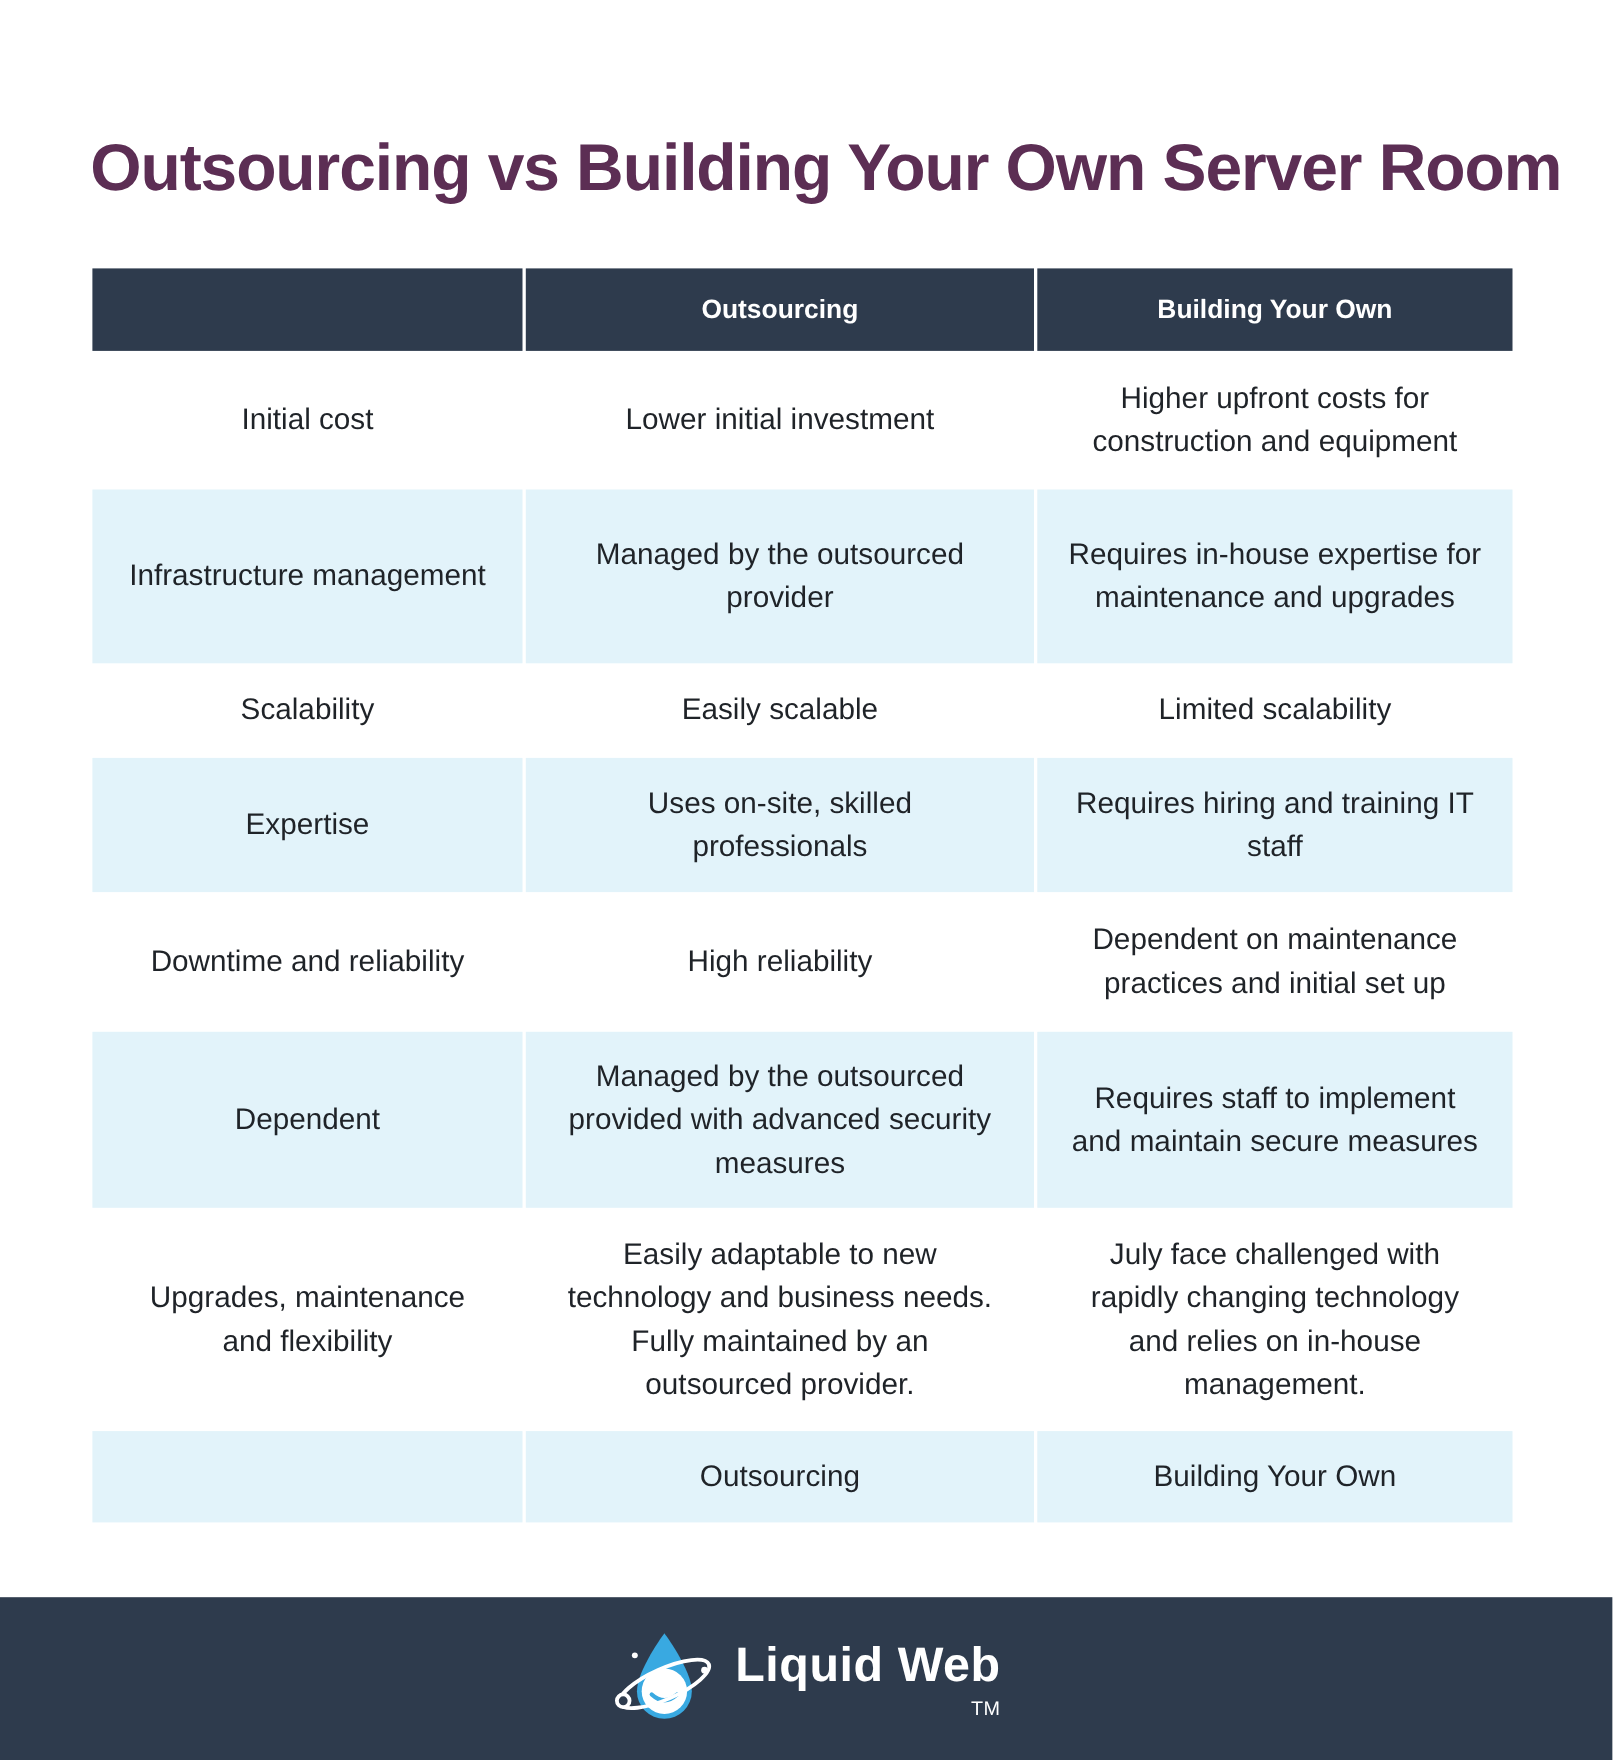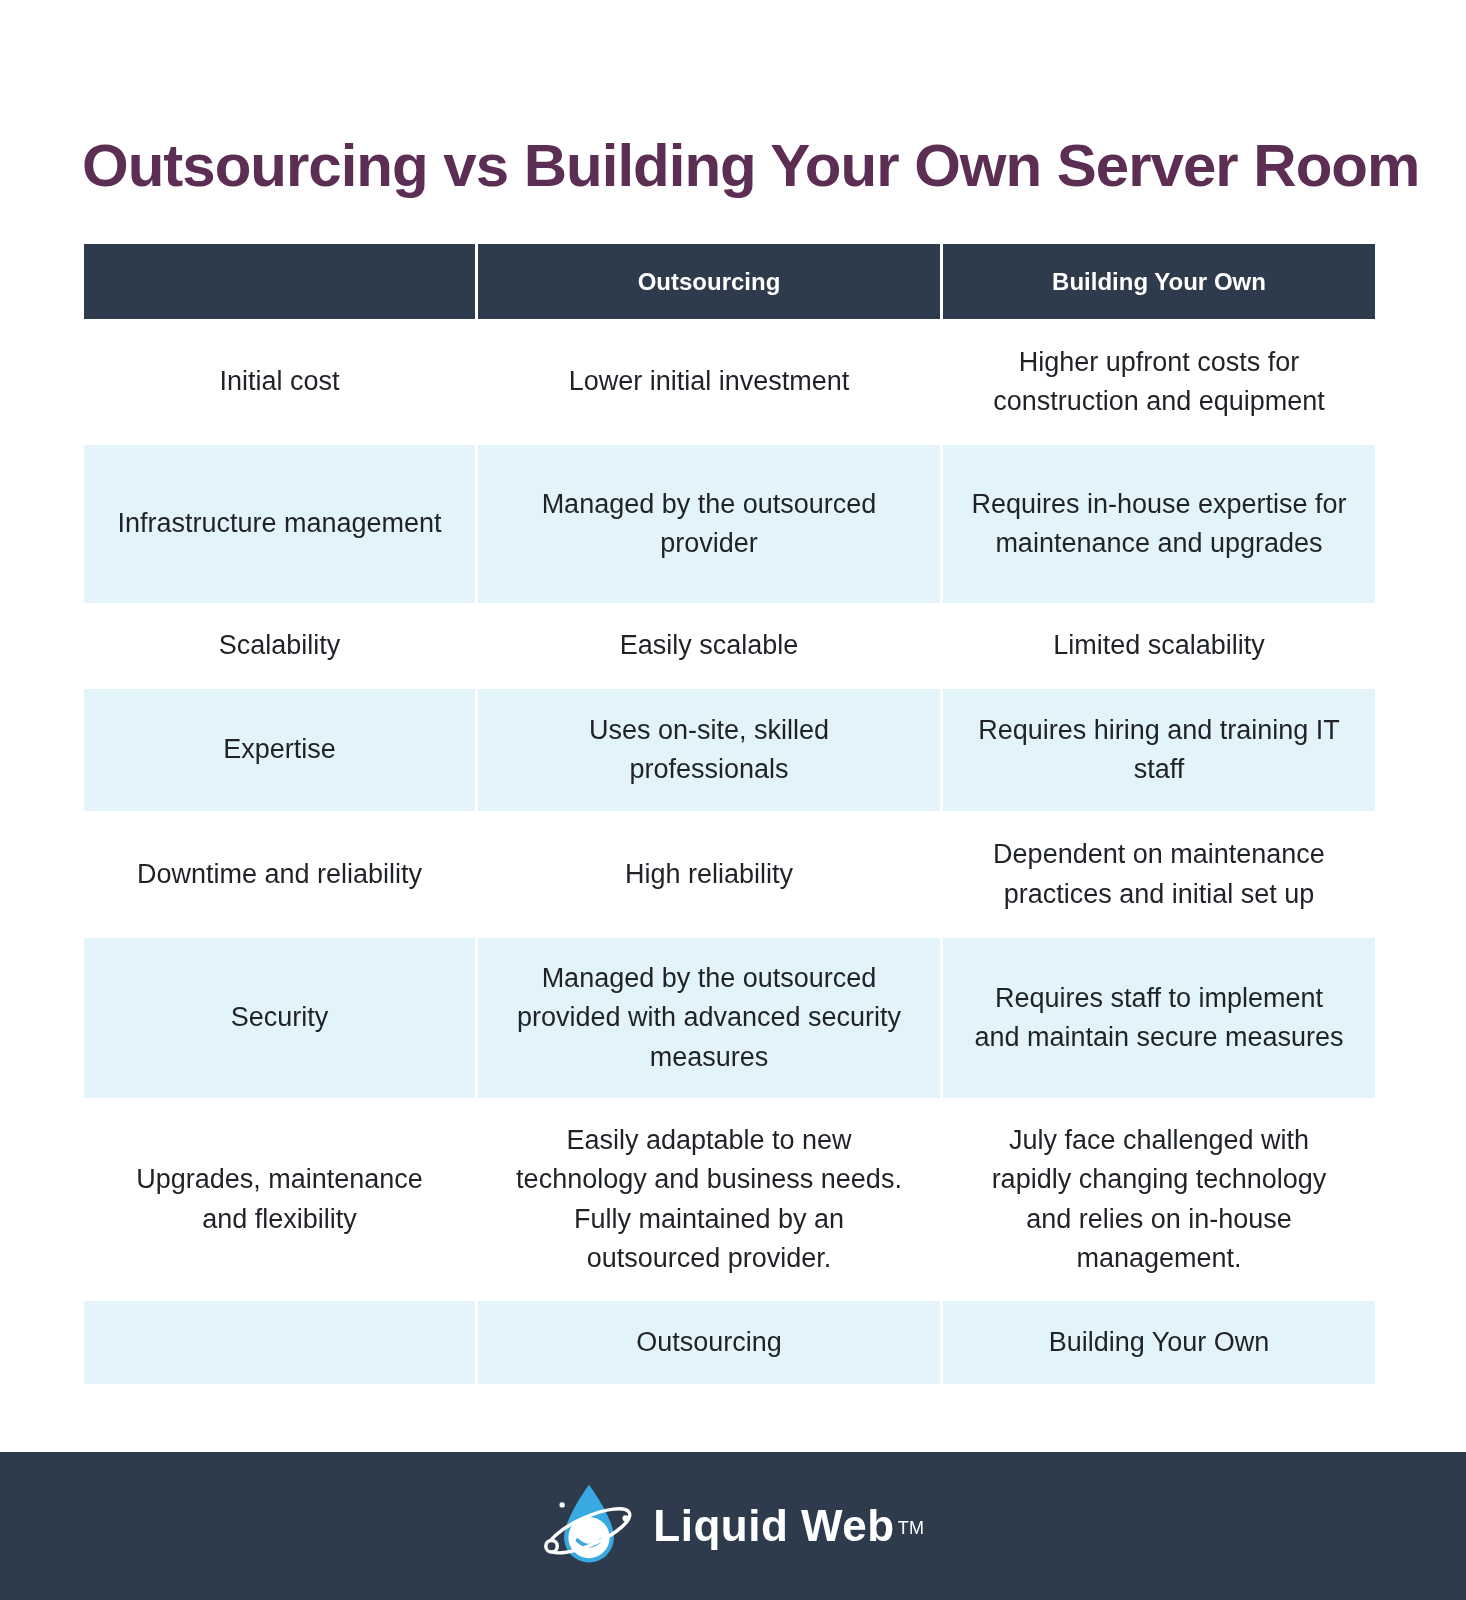--- a/index.html
+++ b/index.html
@@ -10,21 +10,21 @@
   .canvas {
     position: relative;
     width: 1466px;
     height: 1600px;
     background: #ffffff;
     overflow: hidden;
   }
   .title {
     position: absolute;
     left: 82px;
-    top: 131px;
+    top: 118px;
     margin: 0;
     font-size: 60px;
     font-weight: 700;
     letter-spacing: -1px;
     color: #5c2e54;
     white-space: nowrap;
   }
   .table-grid {
     position: absolute;
     left: 84px;
@@ -70,21 +70,22 @@
     align-items: center;
     justify-content: center;
     gap: 16px;
   }
   .brand {
     color: #ffffff;
     font-size: 44px;
     font-weight: 700;
     letter-spacing: 0.5px;
     display: flex;
-    align-items: center;
+    align-items: flex-end;
+    flex-direction: column;
   }
   .brand sup {
     font-size: 18px;
     font-weight: 400;
     margin-top: 4px;
     margin-left: 3px;
   }
   .logo-svg { display: block; }
 </style>
 </head>
@@ -112,21 +113,21 @@
     <div class="cell">Limited scalability</div>
 
     <div class="cell shaded">Expertise</div>
     <div class="cell shaded">Uses on-site, skilled professionals</div>
     <div class="cell shaded">Requires hiring and training IT staff</div>
 
     <div class="cell">Downtime and reliability</div>
     <div class="cell">High reliability</div>
     <div class="cell">Dependent on maintenance practices and initial set up</div>
 
-    <div class="cell shaded">Security</div>
+    <div class="cell shaded">Dependent</div>
     <div class="cell shaded">Managed by the outsourced provided with advanced security measures</div>
     <div class="cell shaded">Requires staff to implement and maintain secure measures</div>
 
     <div class="cell">Upgrades, maintenance and flexibility</div>
     <div class="cell">Easily adaptable to new technology and business needs. Fully maintained by an outsourced provider.</div>
     <div class="cell">July face challenged with rapidly changing technology and relies on in-house management.</div>
 
     <div class="cell shaded"></div>
     <div class="cell shaded">Outsourcing</div>
     <div class="cell shaded">Building Your Own</div>

